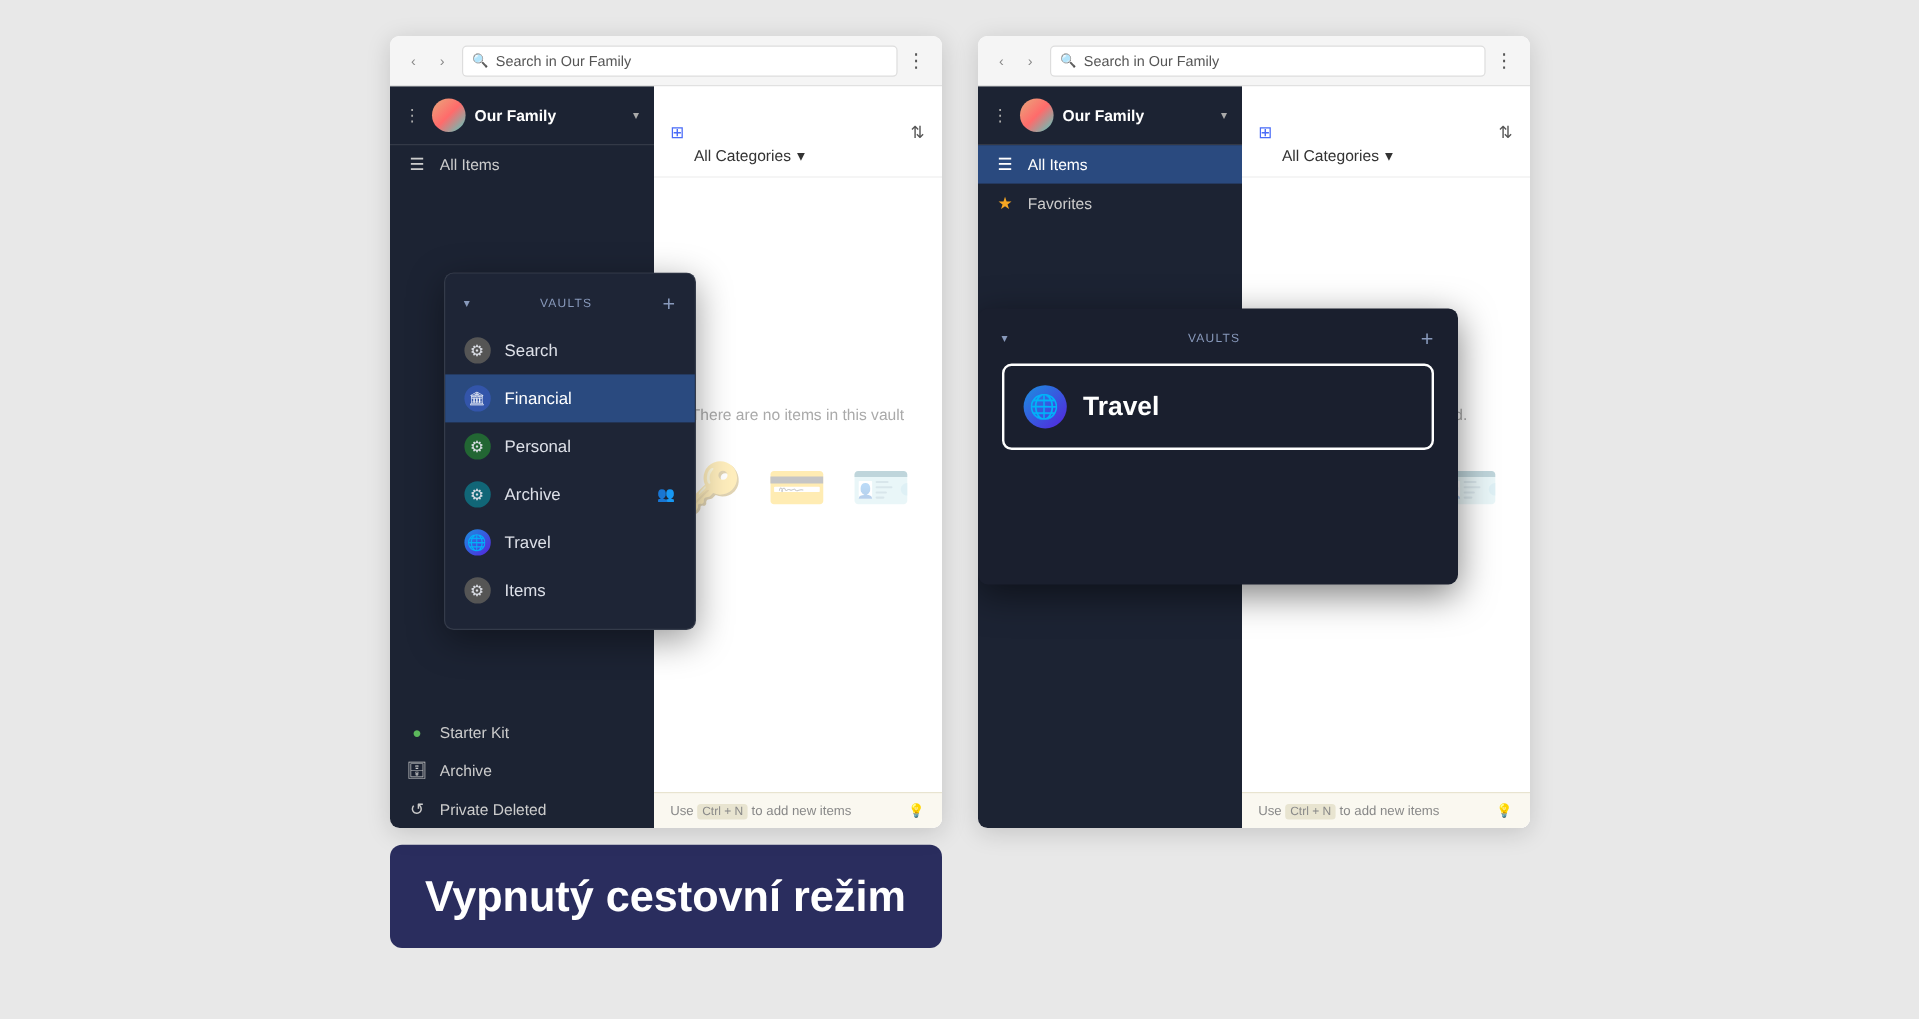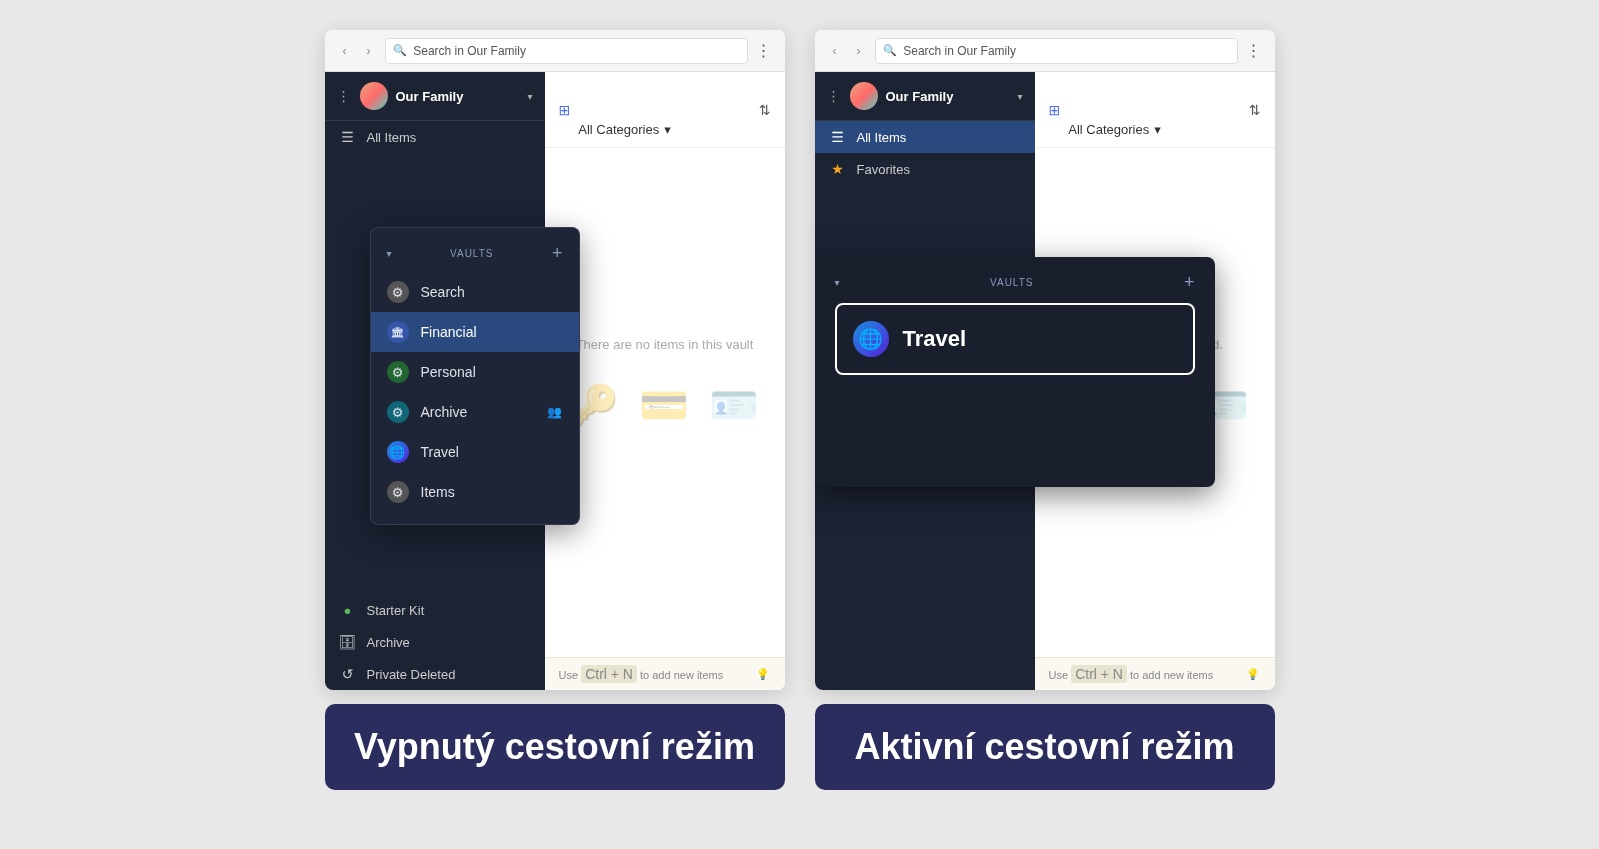--- a/index.html
+++ b/index.html
@@ -174,21 +174,21 @@
       font-size: 11px;
       color: #888;
       display: flex;
       align-items: center;
       gap: 5px;
     }
     .kbd {
       background: #e8e4d0;
       border-radius: 3px;
       padding: 1px 4px;
-      font-size: 14px;
+      font-size: 10px;
     }
 
     
     .vaults-overlay {
       position: absolute;
       top: 155px;
       left: 45px;
       width: 210px;
       background: #1e2536;
       border-radius: 8px;
@@ -513,17 +513,14 @@
             </div>
           </div>
           <div class="bottom-bar">
             <span>Use <span class="kbd">Ctrl + N</span> to add new items</span>
             <span style="margin-left:auto; color:#bbb;">💡</span>
           </div>
         </div>
       </div>
     </div>
 
-    <div class="label-box" style="width:460px;">
-      <span class="label-text">Aktivní cestovní režim</span>
-    </div>
   </div>
 </div>
 
 </body></html>

